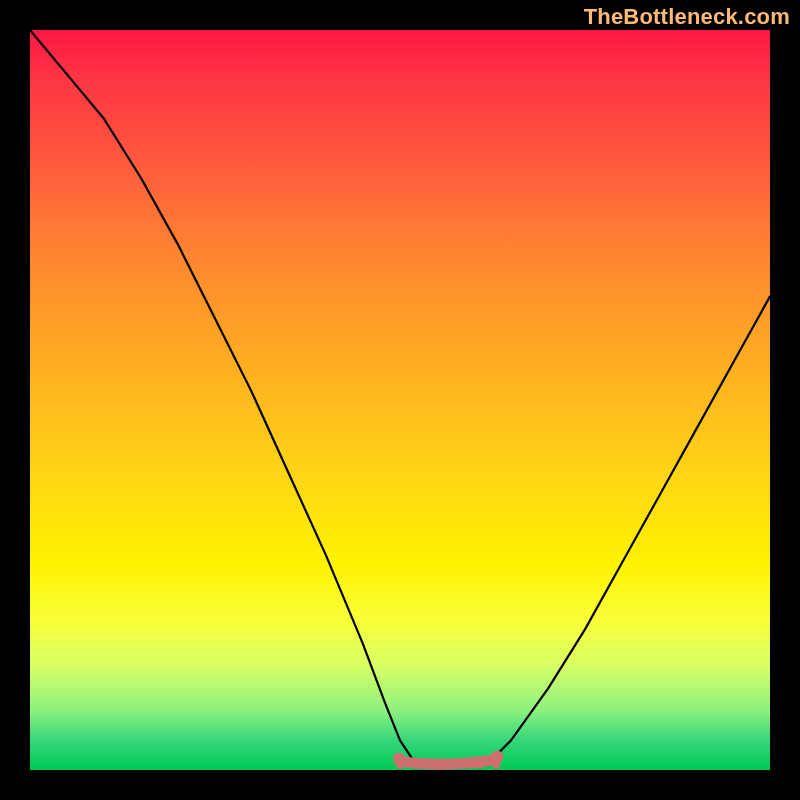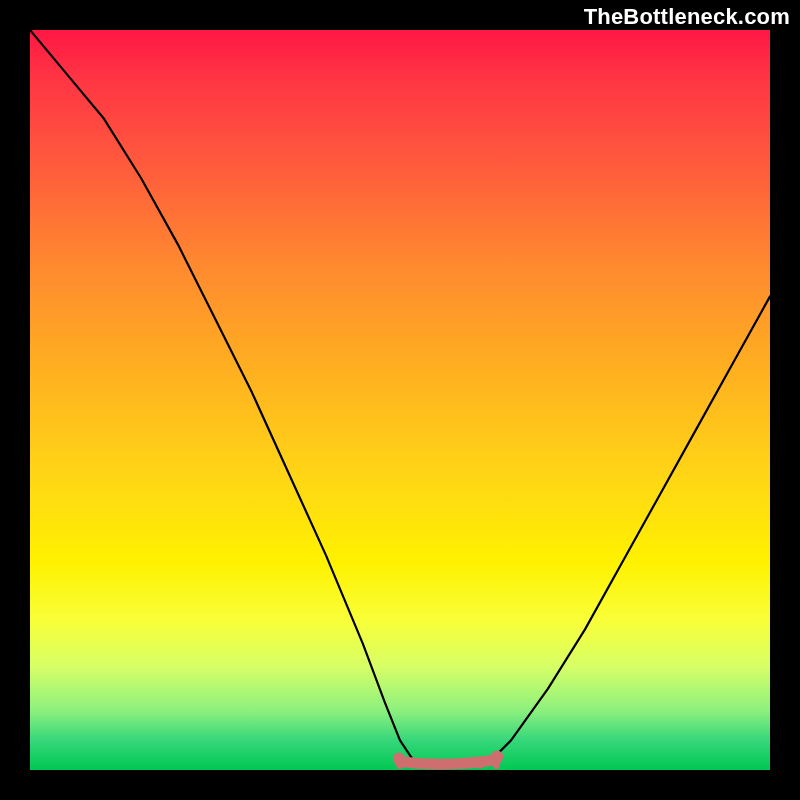--- a/index.html
+++ b/index.html
@@ -14,21 +14,21 @@
   .container {
     position: relative;
     width: 800px;
     height: 800px;
     background: #000;
   }
   .watermark {
     position: absolute;
     top: 4px;
     right: 10px;
-    color: #ffffff;
+    color: #fdba74;
     font-size: 22px;
     font-weight: 600;
     letter-spacing: 0.2px;
     user-select: none;
   }
   .plot {
     position: absolute;
     left: 30px;
     top: 30px;
     width: 740px;

